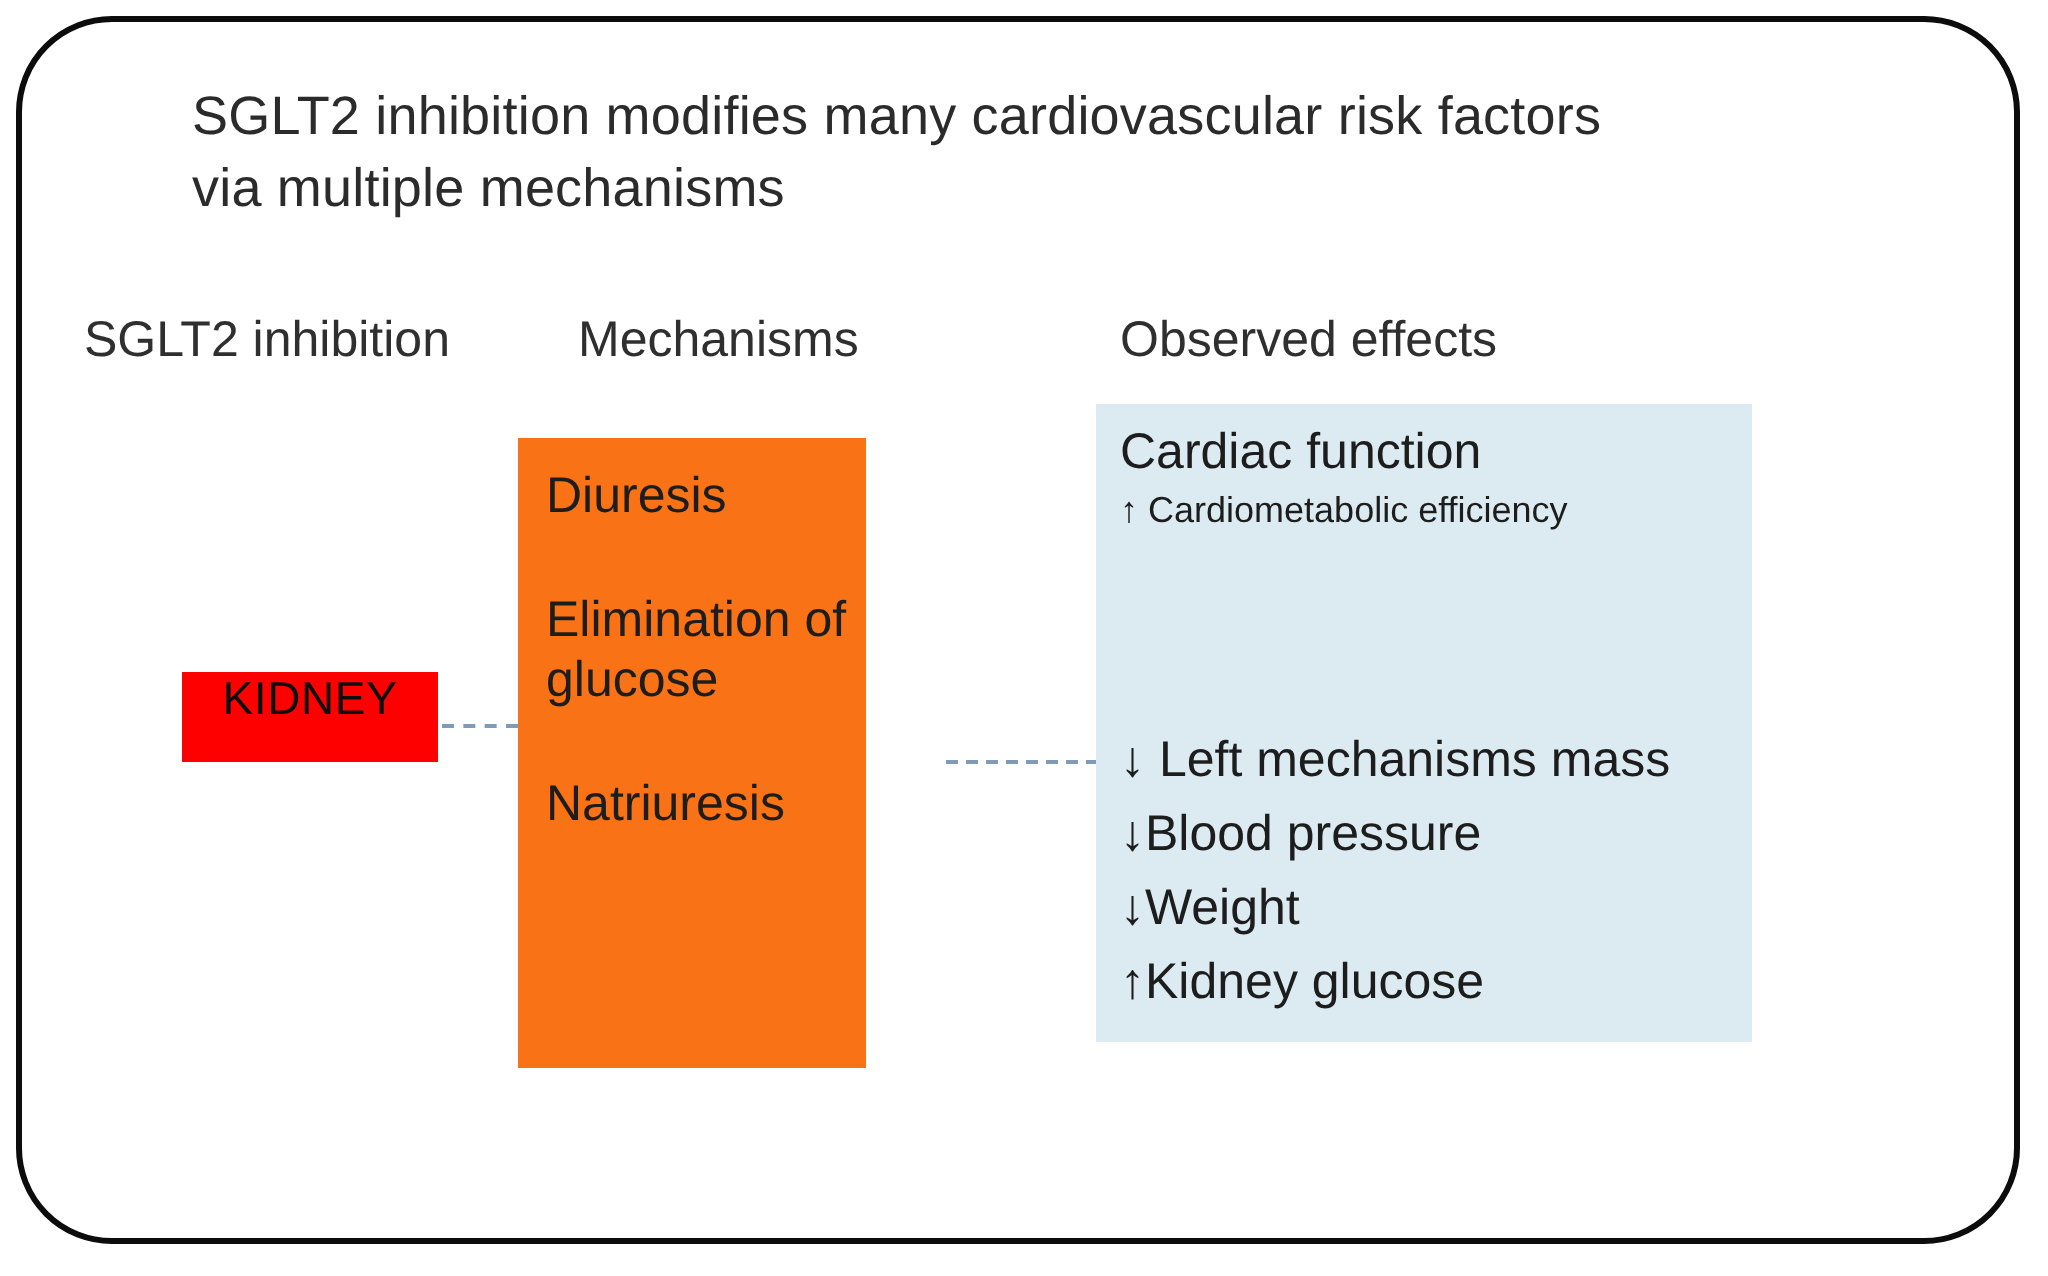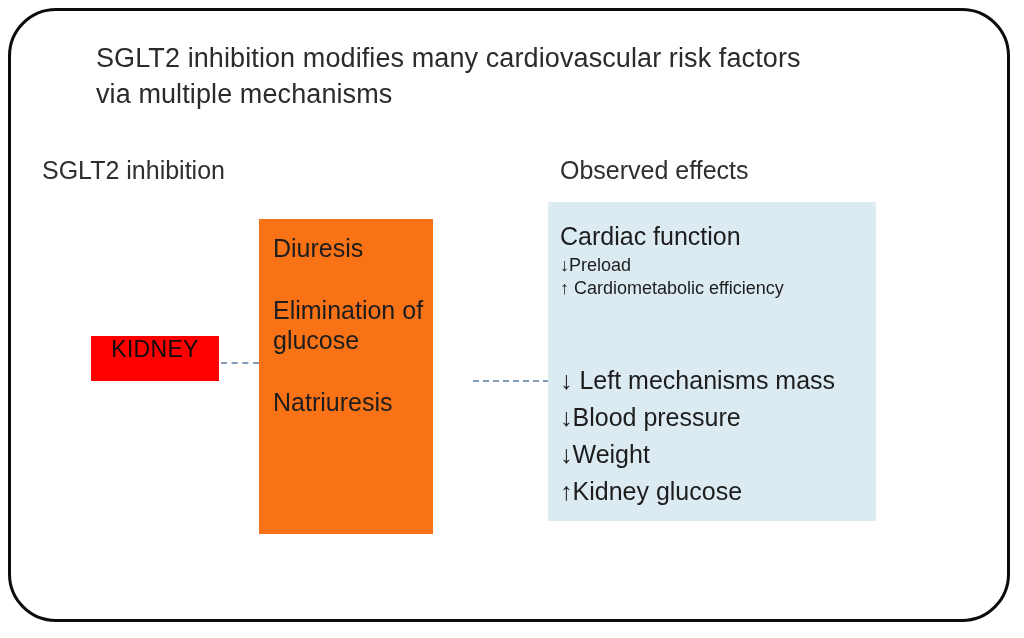--- a/index.html
+++ b/index.html
@@ -108,21 +108,20 @@
     width: 328px;
     height: 319px;
     background: #dcebf1;
   }
 
   #cardiac-group {
     position: absolute;
     left: 12px;
     top: 9px;
     width: 312px;
-    margin-top: 10px;
   }
   #cardiac-title {
     font-size: 25px;
     line-height: 31px;
     color: #1d1d1d;
     margin-bottom: 2px;
   }
   .cardiac-sub {
     font-size: 18px;
     line-height: 23px;
@@ -160,20 +159,21 @@
 <div id="canvas">
 
   <div id="outer-frame"></div>
 
   <div id="title">
     <span class="line">SGLT2 inhibition modifies many cardiovascular risk factors</span>
     <span class="line">via multiple mechanisms</span>
   </div>
 
   <div class="col-header" id="header-sglt2">SGLT2 inhibition</div>
+  <div class="col-header" id="header-mech">Mechanisms</div>
   <div class="col-header" id="header-effects">Observed effects</div>
 
   <div id="kidney-box">
     <span id="kidney-label">KIDNEY</span>
   </div>
 
   <div class="connector" id="connector-kidney-mech"></div>
 
   <div id="mechanisms-box">
     <div id="mechanisms-list">
@@ -184,23 +184,20 @@
   </div>
 
   <div class="connector" id="connector-mech-effects"></div>
 
   <div id="effects-box">
 
     <div id="cardiac-group">
       <div id="cardiac-title">Cardiac function</div>
 
       <div class="cardiac-sub">
-        <span class="arrow">↓</span><span>Preload</span>
-      </div>
-      <div class="cardiac-sub">
         <span class="arrow">↑</span>&nbsp;<span>Cardiometabolic efficiency</span>
       </div>
     </div>
 
     <div id="effects-list">
       <div class="effect-item">
         <span class="arrow">↓</span>&nbsp;<span>Left mechanisms mass</span>
       </div>
       <div class="effect-item">
         <span class="arrow">↓</span><span>Blood pressure</span>

